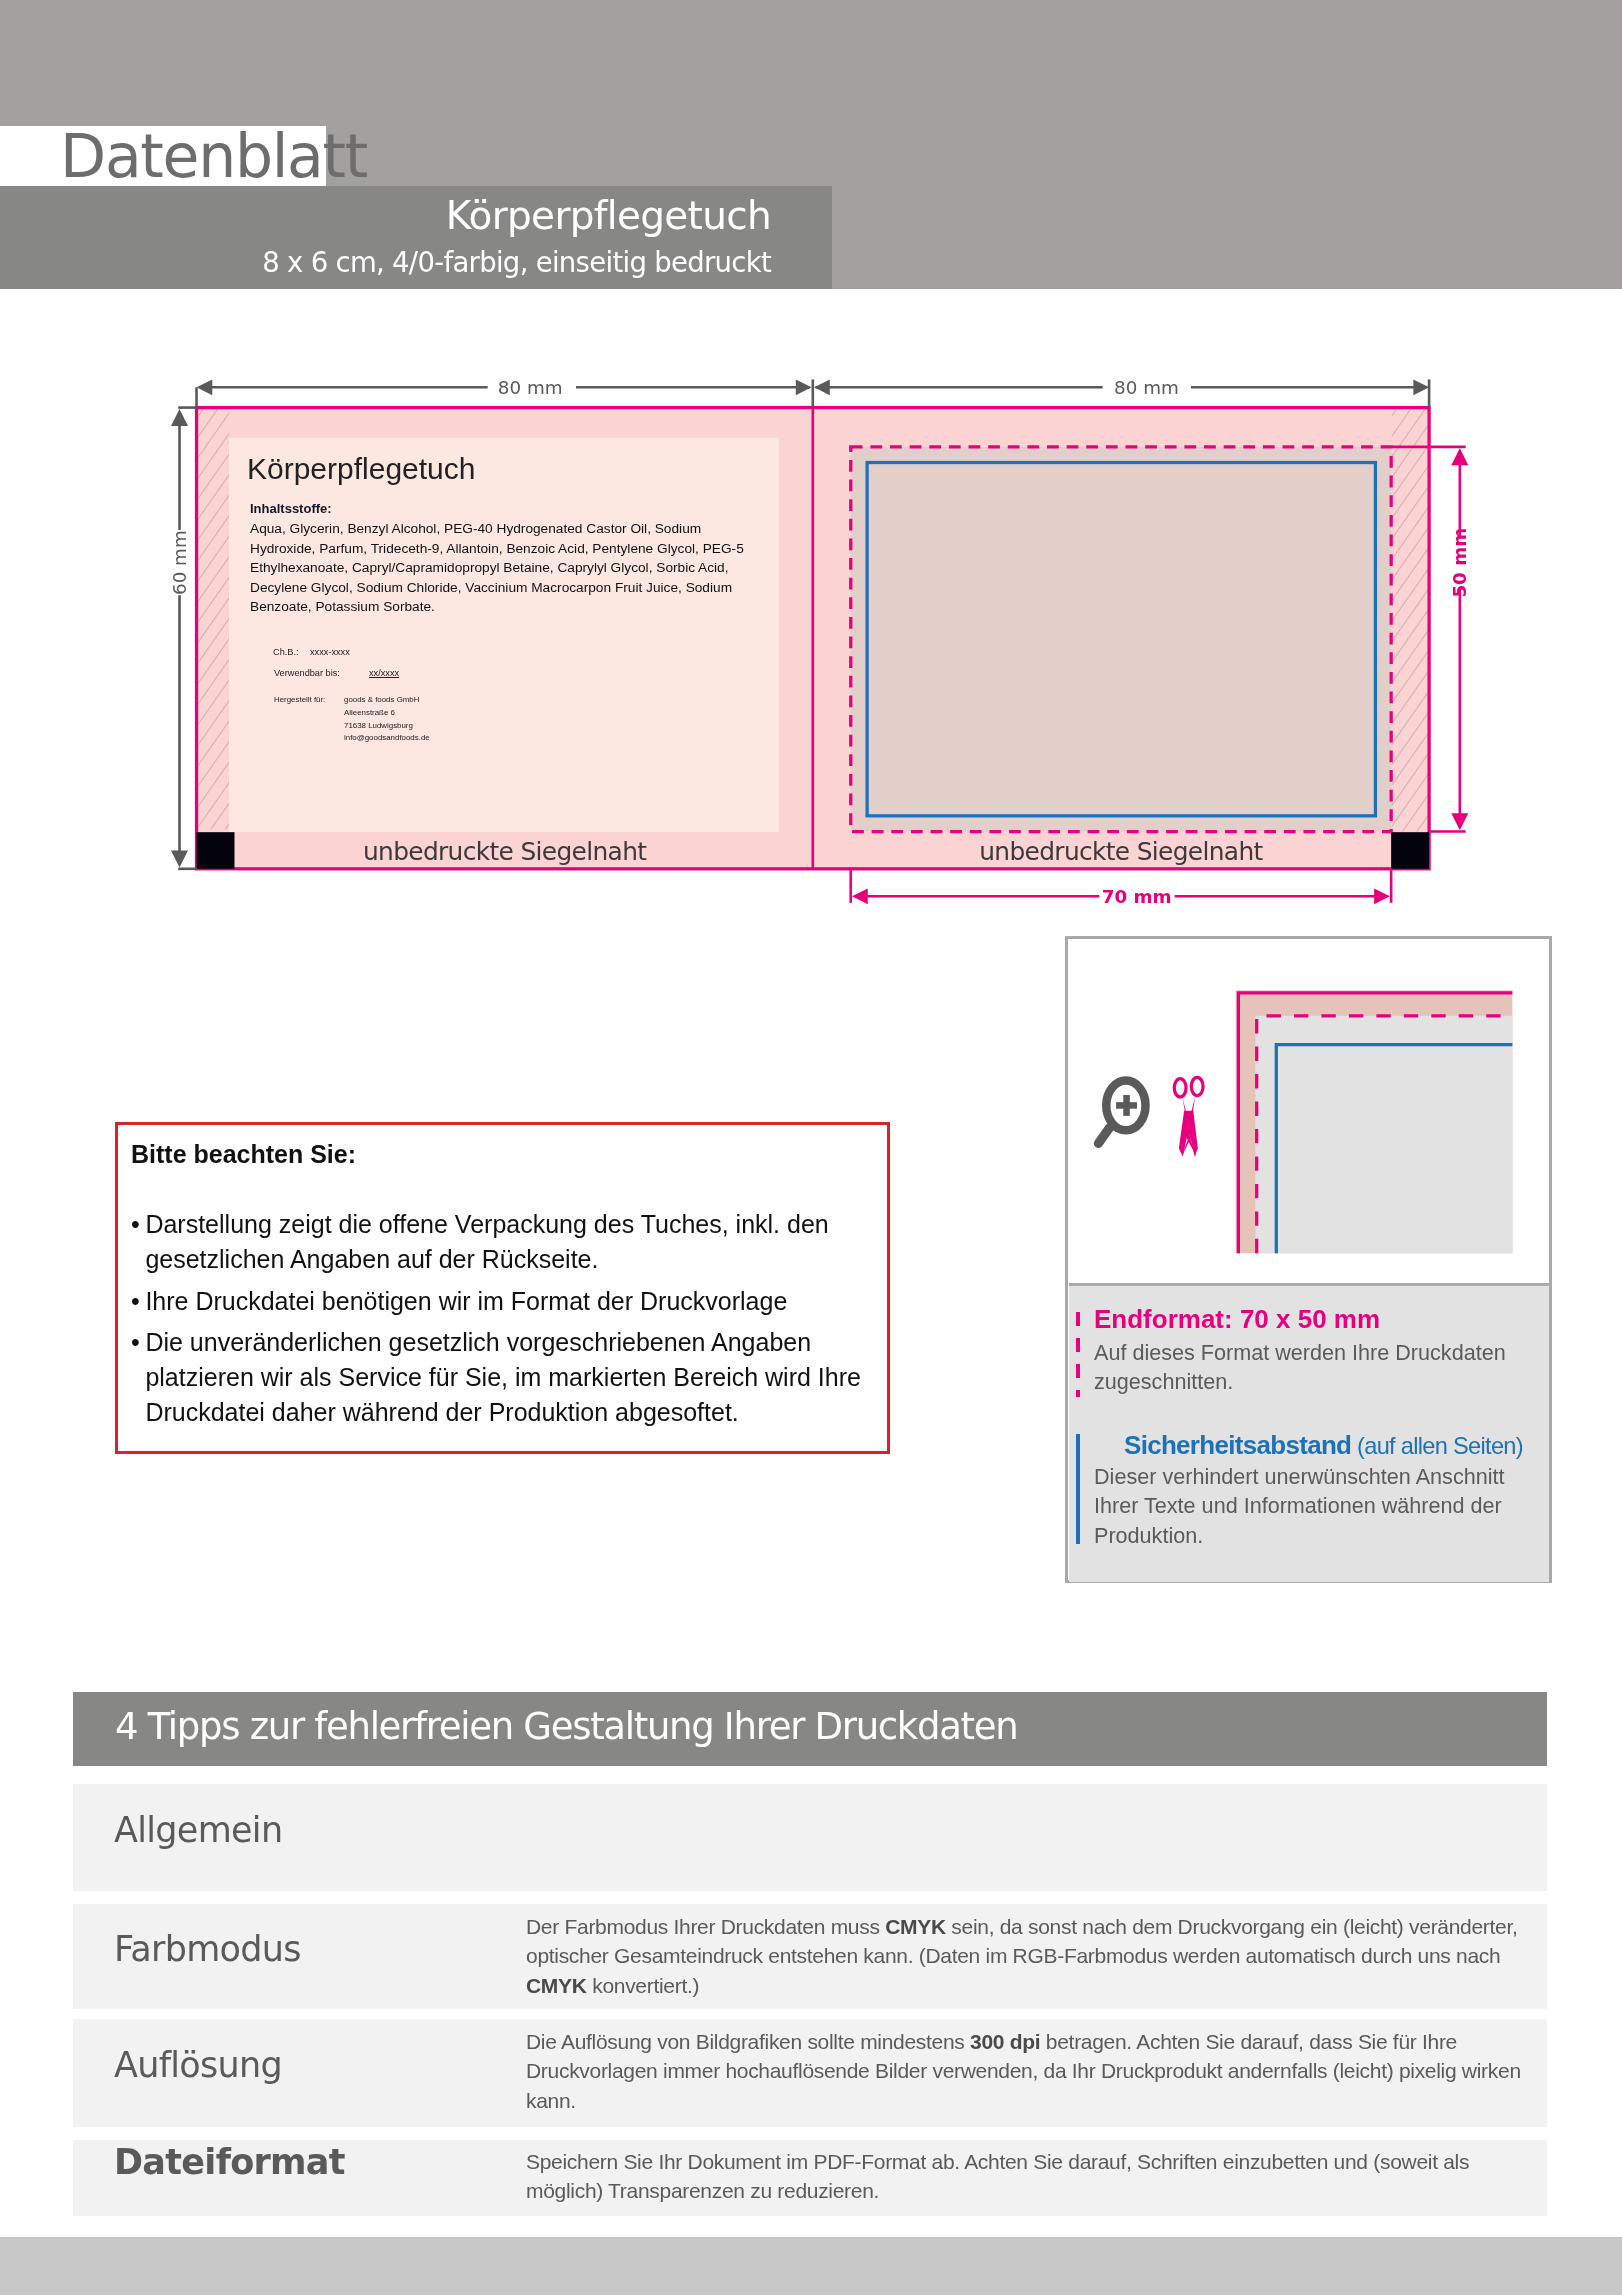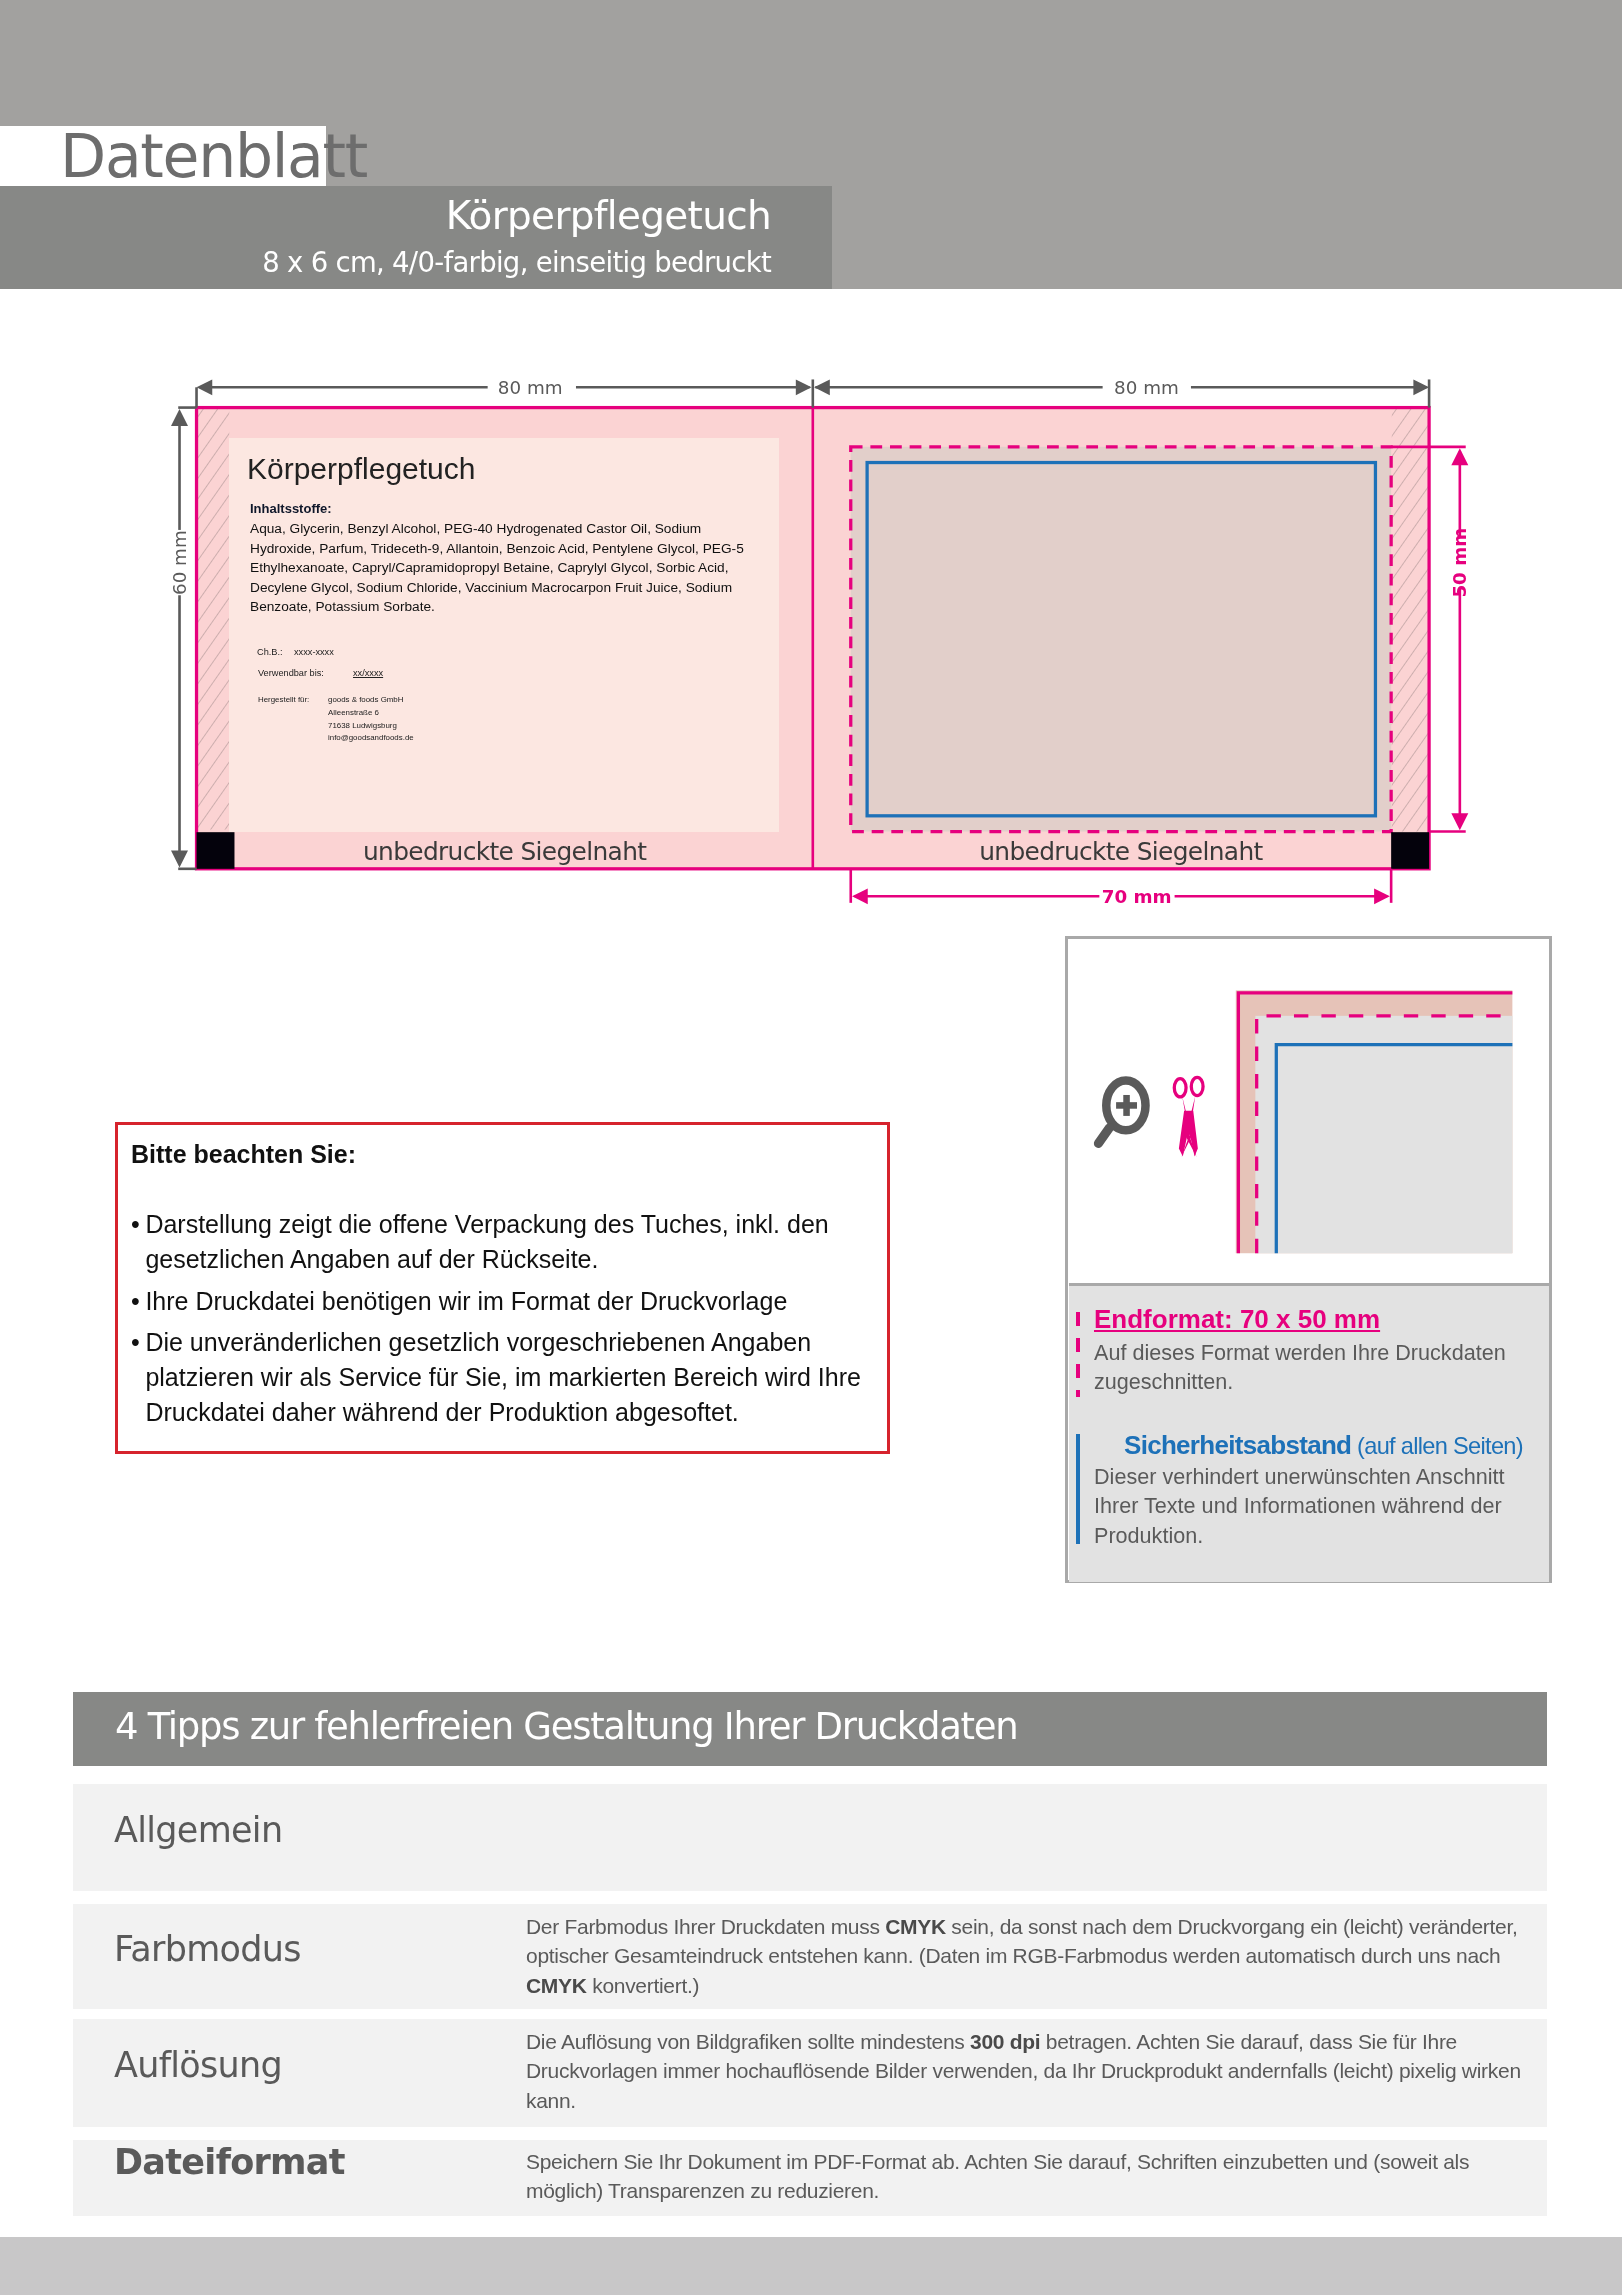--- a/index.html
+++ b/index.html
@@ -9,30 +9,30 @@
   .db-box { left:0; top:126px; width:326px; height:60px; background:#ffffff; }
   .db-title { left:60px; top:127px; font-size:60px; color:#6d6d6d; line-height:59px; font-family:"DejaVu Sans", sans-serif; letter-spacing:-1.3px; }
   .prod-band { left:0; top:186px; width:832px; height:103px; background:#878886; }
   .prod-title { right:852px; top:190px; font-size:39px; color:#ffffff; line-height:52px; text-align:right; font-family:"DejaVu Sans", sans-serif; letter-spacing:-0.7px; width:720px; }
   .prod-sub { right:852px; top:243px; font-size:27.5px; color:#ffffff; line-height:39px; text-align:right; font-family:"DejaVu Sans", sans-serif; letter-spacing:-0.7px; width:720px; }
   svg text { font-family:"DejaVu Sans", sans-serif; }
   .label-box { left:229px; top:438px; width:550px; height:394px; background:#fce7e1; }
   .lbl-title { left:247px; top:452px; font-size:30px; color:#222; font-family:"Liberation Sans", sans-serif; }
   .lbl-head { left:250px; top:501px; font-size:13px; font-weight:bold; color:#0f172a; }
   .lbl-ingr { left:250px; top:519px; width:517px; font-size:13.7px; line-height:19.6px; color:#111; }
-  .lbl-small { font-size:9.2px; color:#222; line-height:11.8px; }
+  .lbl-small { font-size:9.2px; color:#222; line-height:11.8px;margin-left:16px; }
   .siegel { font-size:38px; color:#3a3a3a; font-family:"DejaVu Sans", sans-serif; letter-spacing:-1px; }
   .note-box { left:115px; top:1122px; width:775px; height:332px; border:3.3px solid #d6232d; box-sizing:border-box; background:#fff; }
   .note-title { left:131px; top:1140px; font-size:25px; font-weight:bold; color:#111; }
   .note-list { left:131px; top:1207px; width:753px; font-size:25px; color:#111; line-height:35px; }
   .note-item { display:flex; margin-bottom:6.5px; }
   .note-bullet { width:14.4px; flex:none; }
   .zoom-box { left:1065px; top:936px; width:487px; height:647px; border:3.3px solid #a9a9a9; box-sizing:border-box; background:#fff; }
   .zoom-lower { left:1069px; top:1283px; width:480px; height:296px; background:#e2e2e2; border-top:3.3px solid #a9a9a9; }
-  .end-title { left:1094px; top:1304px; font-size:26px; font-weight:bold; color:#e6007e;text-decoration:underline; }
+  .end-title { left:1094px; top:1304px; font-size:26px; font-weight:bold; color:#e6007e; }
   .end-text { left:1094px; top:1338px; width:452px; font-size:21.6px; line-height:29px; color:#5a5a5a; }
   .sich-title { left:1094px; top:1430px; font-size:26px; color:#1d71b8; white-space:nowrap; letter-spacing:-0.7px;margin-left:30px; }
   .sich-text { left:1094px; top:1462px; width:452px; font-size:21.6px; line-height:29.4px; color:#5a5a5a; }
   .end-bar { left:1076px; top:1312px; width:3.9px; height:85px; background:repeating-linear-gradient(to bottom,#e6007e 0 14.4px,transparent 14.4px 26px); }
   .sich-bar { left:1076px; top:1434px; width:3.9px; height:110px; background:#1d71b8; }
   .tips-head { left:73px; top:1692px; width:1474px; height:74px; background:#878886; }
   .tips-title { left:115px; top:1701px; font-size:37px; color:#fff; line-height:52px; font-family:"DejaVu Sans", sans-serif; letter-spacing:-1.3px; }
   .tip-row { position:absolute; left:73px; width:1474px; background:#f2f2f2; }
   .tip-label { position:absolute; left:41px; font-size:35px; color:#5a5a5a; font-family:"DejaVu Sans", sans-serif; letter-spacing:-0.7px; }
   .tip-text { position:absolute; left:453px; width:995px; font-size:21px; line-height:29.4px; color:#5a5a5a; letter-spacing:-0.3px; }

